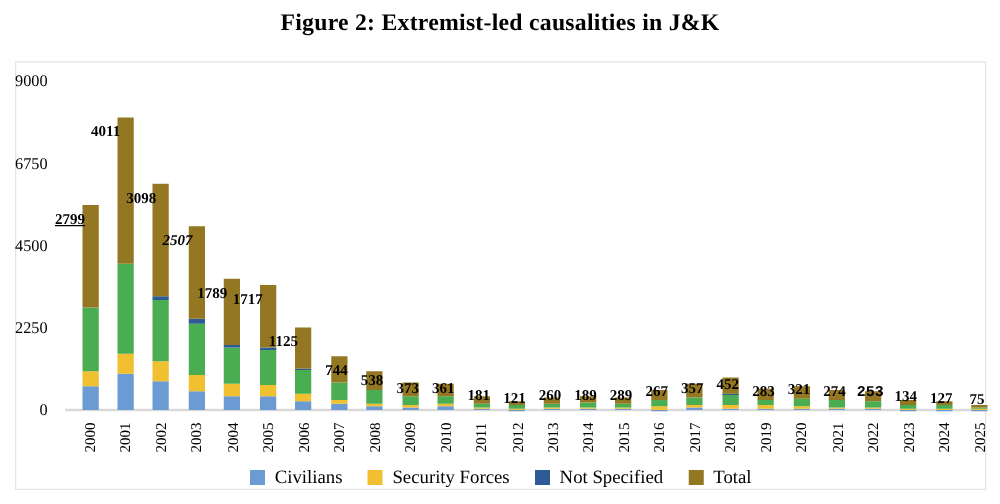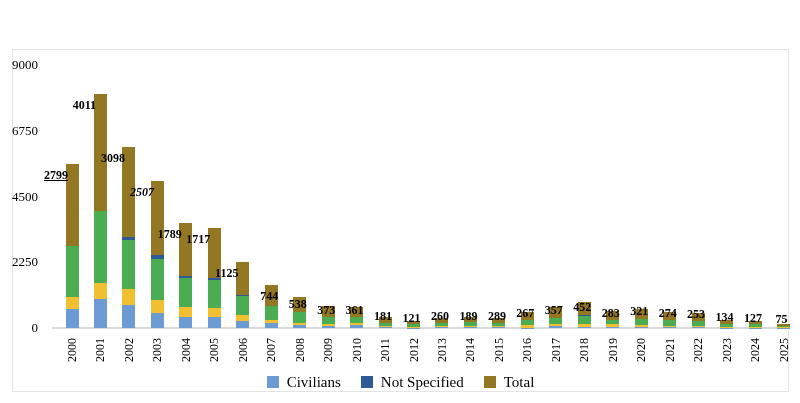--- a/index.html
+++ b/index.html
@@ -35,20 +35,21 @@
     display:flex;justify-content:center;align-items:center;gap:20px;
   }
   .legend-item{display:flex;align-items:center;gap:8px;}
   .legend-swatch{width:12px;height:12px;display:inline-block;}
   .legend-label{font-size:15px;line-height:14px;white-space:nowrap;}
 </style>
 </head>
 <body>
 
 <div id="stage">
+  <div class="chart-title">Figure 2: Extremist-led causalities in J&amp;K</div>
   <div class="figure-box"></div>
   <div class="baseline"></div>
   <div id="yticks">
       <div class="ytick" style="left: 4px; top: 320px;">0</div>
       <div class="ytick" style="left: 4px; top: 254.25px;">2250</div>
       <div class="ytick" style="left: 4px; top: 188.5px;">4500</div>
       <div class="ytick" style="left: 4px; top: 122.75px;">6750</div>
       <div class="ytick" style="left: 4px; top: 57px;">9000</div>
     </div>
   <div id="bars">
@@ -179,21 +180,21 @@
       <div class="bar-label" style="left: 411.52px; top: 317.811px;">121</div>
       <div class="bar-label" style="left: 439.98px; top: 316.171px;">260</div>
       <div class="bar-label" style="left: 468.44px; top: 315.625px;">189</div>
       <div class="bar-label" style="left: 496.9px; top: 316.075px;">289</div>
       <div class="bar-label" style="left: 525.36px; top: 313.117px;">267</div>
       <div class="bar-label" style="left: 553.82px; top: 310.224px;">357</div>
       <div class="bar-label" style="left: 582.28px; top: 307.171px;">452</div>
       <div class="bar-label" style="left: 610.74px; top: 312.603px;">283</div>
       <div class="bar-label" style="left: 639.2px; top: 311.382px;">321</div>
       <div class="bar-label" style="left: 667.66px; top: 312.892px;">274</div>
-      <div class="bar-label" style="left: 696.12px; top: 313.567px;">253</div>
+      <div class="bar-label" style="left: 696.12px; top: 313.567px; font-family: Liberation Mono, monospace;">253</div>
       <div class="bar-label" style="left: 724.58px; top: 317.393px;">134</div>
       <div class="bar-label" style="left: 753.04px; top: 317.618px;">127</div>
       <div class="bar-label" style="left: 781.5px; top: 319.289px;">75</div>
     </div>
   <div id="xticks">
       <div class="xtick" style="left: 50px; top: 343px;">2000</div>
       <div class="xtick" style="left: 78.46px; top: 343px;">2001</div>
       <div class="xtick" style="left: 106.92px; top: 343px;">2002</div>
       <div class="xtick" style="left: 135.38px; top: 343px;">2003</div>
       <div class="xtick" style="left: 163.84px; top: 343px;">2004</div>
@@ -218,20 +219,24 @@
       <div class="xtick" style="left: 704.58px; top: 343px;">2023</div>
       <div class="xtick" style="left: 733.04px; top: 343px;">2024</div>
       <div class="xtick" style="left: 761.5px; top: 343px;">2025</div>
     </div>
   <div class="legend" id="legend">
       <div class="legend-item">
         <span class="legend-swatch" style="background: rgb(107, 155, 210);"></span>
         <span class="legend-label">Civilians</span>
       </div>
       <div class="legend-item">
+        <span class="legend-swatch" style="background: rgb(240, 192, 48);"></span>
+        <span class="legend-label">Security Forces</span>
+      </div>
+      <div class="legend-item">
         <span class="legend-swatch" style="background: rgb(46, 91, 151);"></span>
         <span class="legend-label">Not Specified</span>
       </div>
       <div class="legend-item">
         <span class="legend-swatch" style="background: rgb(147, 119, 34);"></span>
         <span class="legend-label">Total</span>
       </div>
     </div>
 </div>
 

